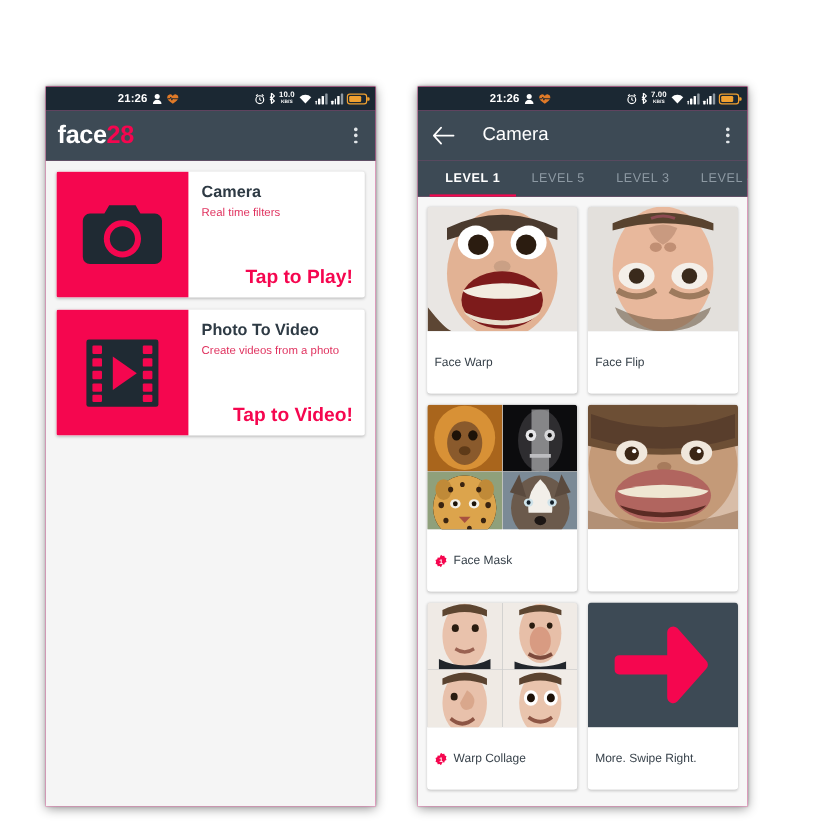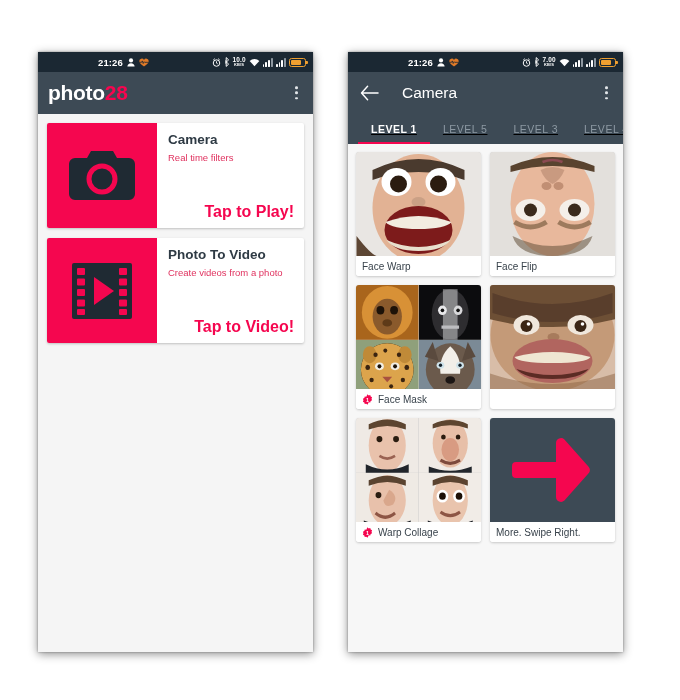--- a/index.html
+++ b/index.html
@@ -11,20 +11,21 @@
   }
   .stage{position:relative;width:680px;height:700px;}
 
   
   .phone{
     position:absolute;
     width:275px;height:600px;
     background:#ec4899;
     overflow:hidden;
     box-shadow:0 2px 9px rgba(0,0,0,.45), 0 0 2px rgba(0,0,0,.35);
+    margin-top:20px;
   }
   .phone.left{left:38px;top:52px;}
   .phone.right{left:348px;top:52px;}
 
   
   .statusbar{
     height:20px;background:#1b2833;color:#fff;
     display:flex;align-items:center;
     font-size:9px;letter-spacing:.1px;
     position:relative;
@@ -105,41 +106,41 @@
   .card-title{font-size:13.5px;font-weight:bold;color:#2e3a44;line-height:16px;}
   .card-sub{font-size:9.5px;color:#e0325f;margin-top:4px;line-height:12px;}
   .card-cta{
     position:absolute;right:10px;bottom:7px;
     font-size:16px;font-weight:bold;color:#f5064f;
   }
 
   
   .tabbar{
     height:30px;background:#3d4a55;display:flex;align-items:stretch;
-    padding-left:10px;box-sizing:border-box;overflow:hidden;position:relative;text-decoration:underline;
+    padding-left:10px;box-sizing:border-box;overflow:hidden;position:relative;
   }
   .tab{
     display:flex;align-items:center;justify-content:center;
     font-size:10.5px;letter-spacing:.5px;color:#8d99a3;
     padding:0 13px;white-space:nowrap;position:relative;
   }
   .tab.active{color:#ffffff;font-weight:bold;}
   .tab.active:after{
     content:"";position:absolute;left:0;right:0;bottom:0;height:2.5px;background:#f5064f;
   }
   .body-right{background:#f7f7f7;height:508px;padding:8px 8px 0 8px;box-sizing:border-box;}
   .grid{display:grid;grid-template-columns:1fr 1fr;gap:9px;}
   .gcell{
     background:#fff;border-radius:3px;overflow:hidden;
     box-shadow:0 1px 2.5px rgba(0,0,0,.2);
   }
   .gimg{height:104px;width:100%;position:relative;overflow:hidden;background:#ccc;}
   .glabel{
     height:20px;display:flex;align-items:center;gap:5px;
-    padding:0 6px;font-size:10px;color:#38424b;background:#fff;
+    padding:16px 6px;font-size:10px;color:#38424b;background:#fff;
   }
   .badge{
     width:11px;height:11px;flex:0 0 11px;position:relative;
     display:flex;align-items:center;justify-content:center;
   }
   .badge svg{width:11px;height:11px;display:block;}
 
   
   .arrowcell{background:#3d4a55;display:flex;align-items:center;justify-content:center;height:104px;}
 
@@ -206,21 +207,21 @@
             <i></i>
           </span>
         <span class="battery">
             <span class="fill"></span>
           </span>
       </div>
     </div>
 
     <div class="appbar">
       <div class="logo">
-        <span>photo</span><span class="accent">28</span>
+        <span>face</span><span class="accent">28</span>
       </div>
       <div class="kebab">
           <span></span>
           <span></span>
           <span></span>
         </div>
     </div>
 
     <div class="body-left">
 

